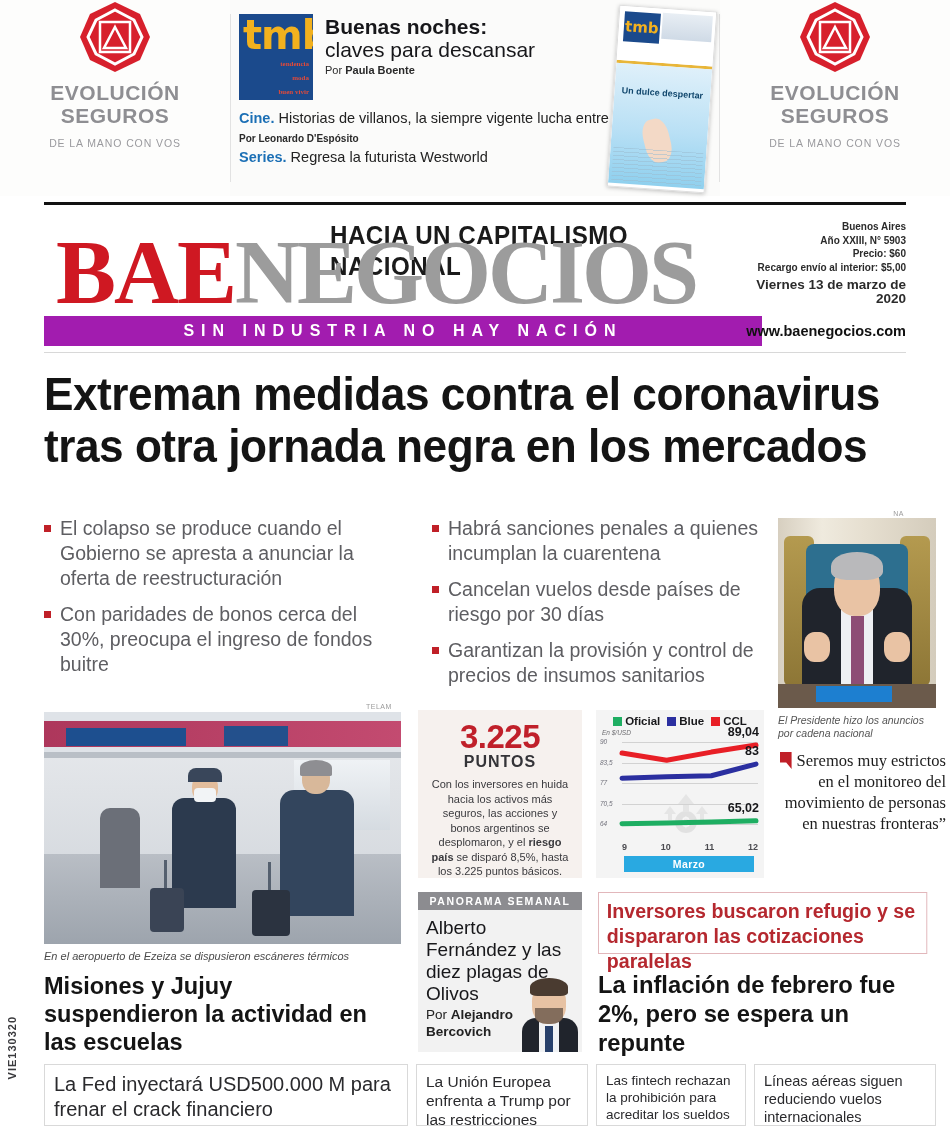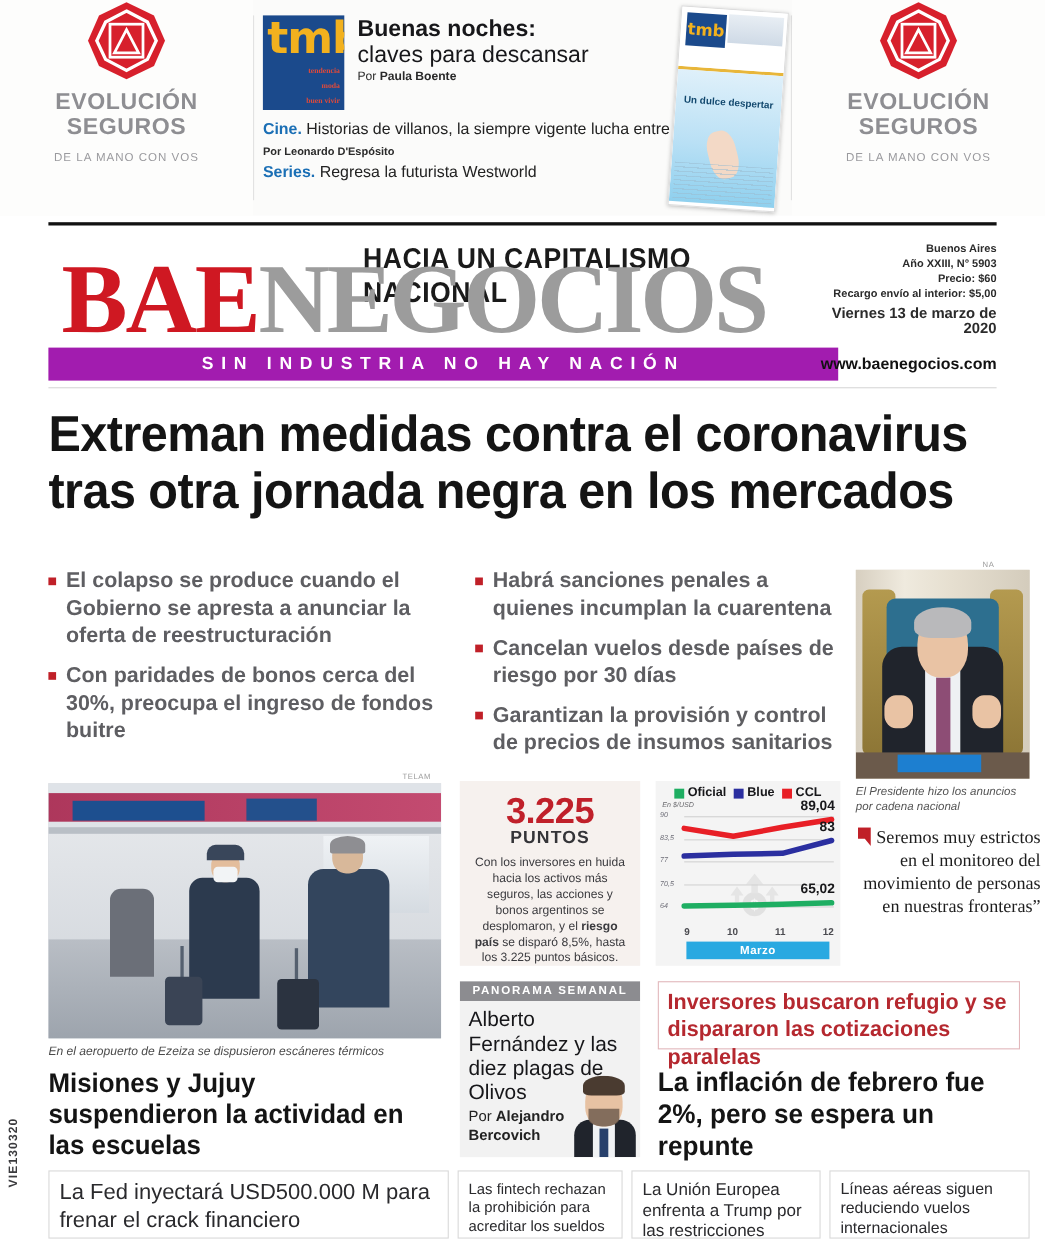--- a/index.html
+++ b/index.html
@@ -122,21 +122,21 @@
     position:absolute;left:44px;top:368px;width:890px;
     font-family:"Liberation Sans",sans-serif;font-weight:bold;
     font-size:46px;line-height:52px;color:#141414;letter-spacing:-.5px;
     transform:scaleX(.96);transform-origin:left top;
   }
 
   
   .bul-col{position:absolute;font-size:19.5px;line-height:25px;color:#5e5e62;}
   .bul-col.c1{left:44px;top:516px;width:350px;}
   .bul-col.c2{left:432px;top:516px;width:330px;}
-  .bul{margin-bottom:11px;position:relative;padding-left:16px;font-weight:bold;}
+  .bul{margin-bottom:11px;position:relative;padding-left:16px;}
   .bul:before{
     content:"";position:absolute;left:0;top:9px;width:7px;height:7px;background:#c02028;
   }
 
   
   .credit-ra{position:absolute;right:46px;top:510px;font-size:7px;color:#9b9b9b;letter-spacing:.5px;}
   .prez-photo{
     position:absolute;left:778px;top:518px;width:158px;height:190px;overflow:hidden;
     background:#cfc6b4;
   }
@@ -553,20 +553,20 @@
         <div class="pf-beard"></div>
         <div class="pf-hair"></div>
     </div>
   </div>
 
   <div class="redbox">Inversores buscaron refugio y se dispararon las cotizaciones paralelas</div>
   <div class="inflation">La inflación de febrero fue 2%, pero se espera un repunte</div>
 
   <div class="briefs">
     <div class="brief b1">La Fed inyectará USD500.000 M para frenar el crack financiero</div>
+    <div class="brief b3">La Unión Europea enfrenta a Trump por las restricciones</div>
     <div class="brief b2">Las fintech rechazan la prohibición para acreditar los sueldos</div>
-    <div class="brief b3">La Unión Europea enfrenta a Trump por las restricciones</div>
     <div class="brief b4">Líneas aéreas siguen reduciendo vuelos internacionales</div>
   </div>
 
   <div class="spine">VIE130320</div>
 
 </div>
 
 </body></html>

